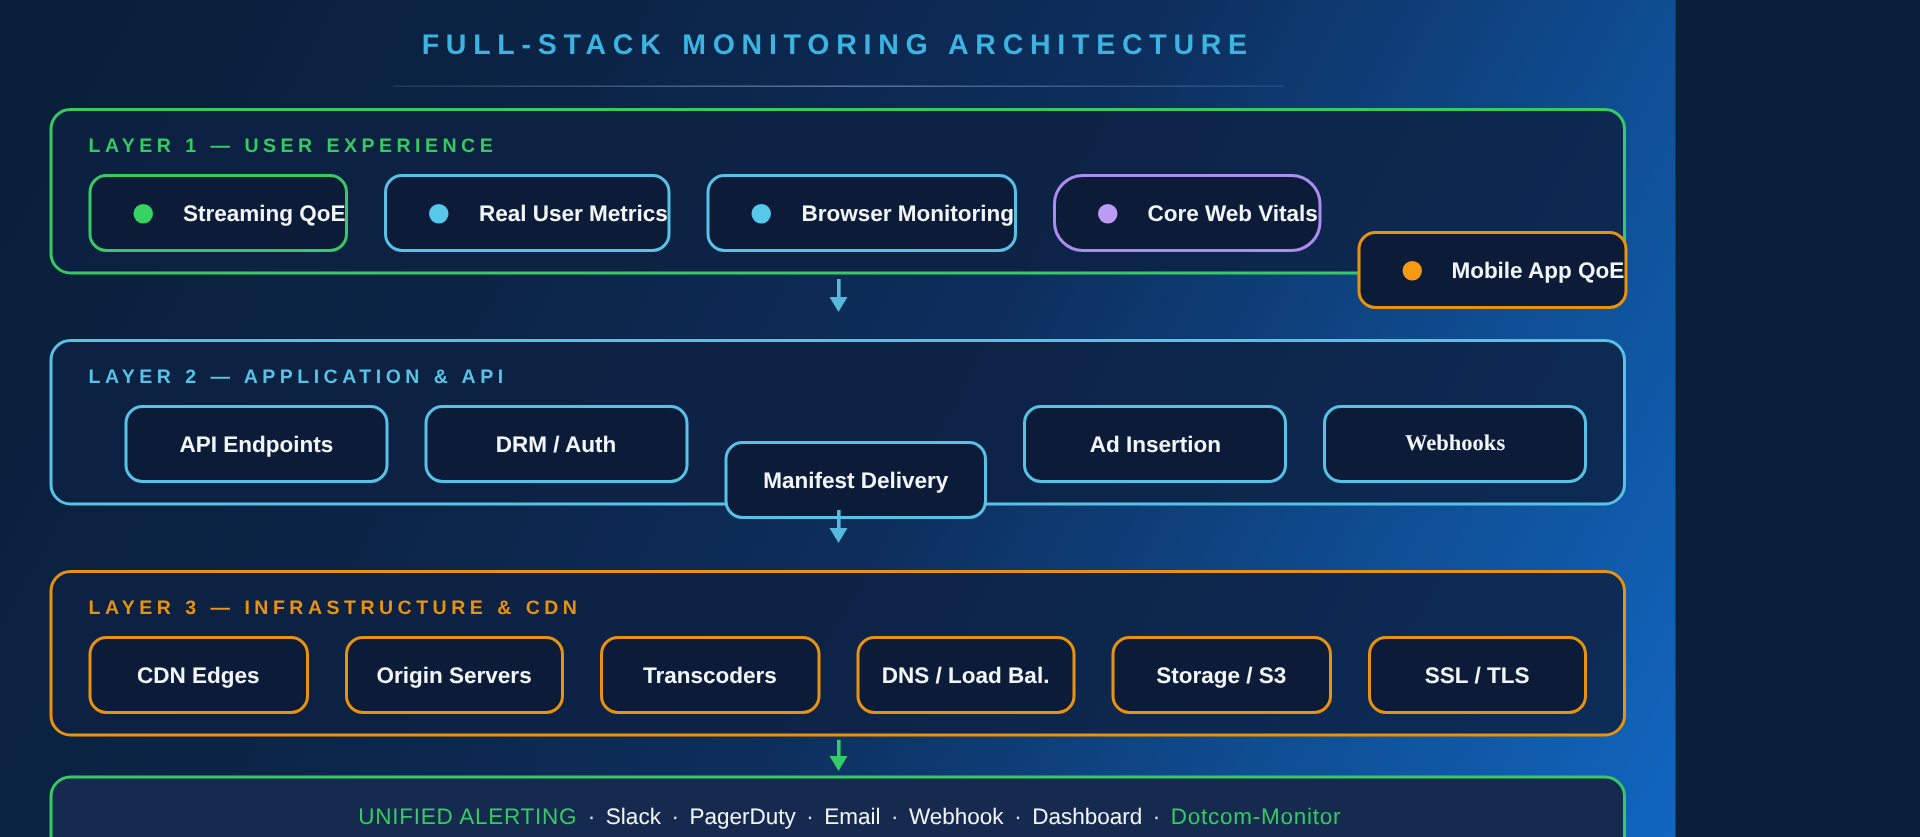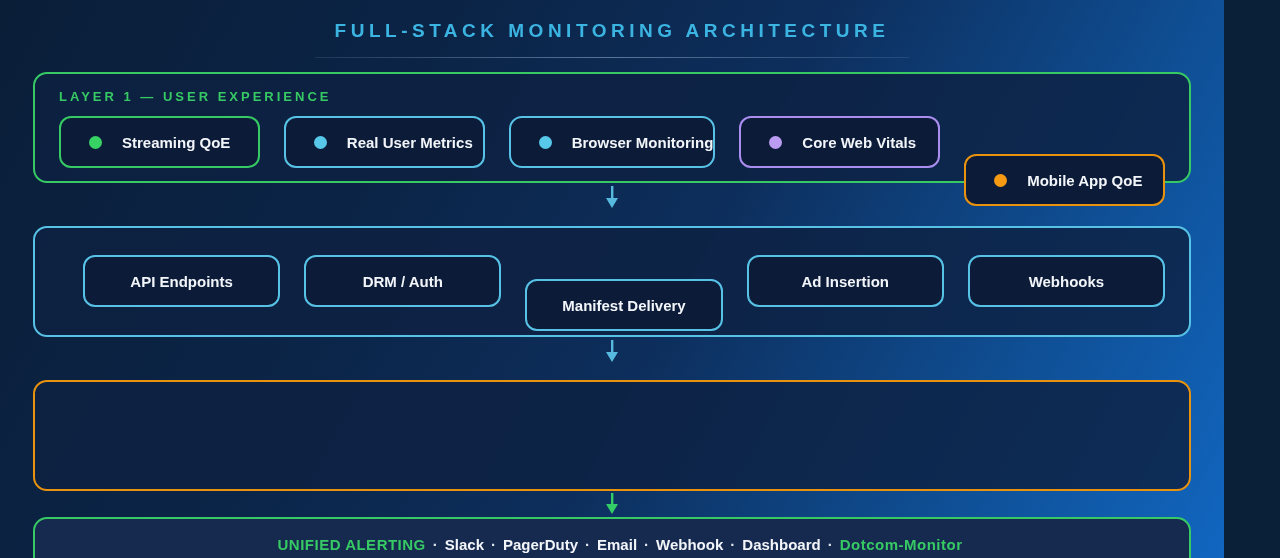--- a/index.html
+++ b/index.html
@@ -3,21 +3,21 @@
 <meta charset="utf-8">
 <style>
   html, body {
     margin: 0;
     padding: 0;
     background: #0a1f38;
     font-family: "Liberation Sans", "DejaVu Sans", sans-serif;
   }
   .canvas {
     position: relative;
-    width: 1224px;
+    width: 1117px;
     height: 558px;
     box-sizing: border-box;
     padding: 0 33px;
     overflow: hidden;
     background: linear-gradient(118deg, #0a1e38 0%, #0b2446 30%, #0d2e5c 55%, #0f4f95 80%, #1166c0 100%);
   }
   header { padding-top: 20px; text-align: center; }
   .page-title {
     margin: 0;
     font-size: 19px;
@@ -89,21 +89,21 @@
     box-sizing: border-box;
     border: 2px solid #36c964;
     border-radius: 14px;
     background: #16294f;
     display: flex;
     align-items: center;
     justify-content: center;
   }
   .alert-text {
     font-size: 15px;
-    font-weight: 700;
+    font-weight: 400;
     color: #f2f5f9;
     white-space: nowrap;
     padding-left: 16px;
   }
   .alert-text .seg.green { color: #36c964; letter-spacing: 0.5px; }
   .alert-text .seg.white { color: #f2f5f9; }
   .alert-text .sep { color: #dfe6ee; margin: 0 7px; }
 </style>
 </head>
 <body>
@@ -119,70 +119,92 @@
     <div class="layer-label">LAYER 1 — USER EXPERIENCE</div>
     <div class="chip-row">
         <div class="chip" style="border-color: rgb(54, 201, 100);">
           <span class="dot" style="background: rgb(54, 210, 99);"></span>
           <span class="chip-label">Streaming QoE</span>
         </div>
         <div class="chip" style="border-color: rgb(87, 194, 230);">
           <span class="dot" style="background: rgb(87, 200, 234);"></span>
           <span class="chip-label">Real User Metrics</span>
         </div>
-        <div class="chip" style="border-color: rgb(87, 194, 230); border-radius: 13px;">
+        <div class="chip" style="border-color: rgb(87, 194, 230);">
           <span class="dot" style="background: rgb(87, 200, 234);"></span>
           <span class="chip-label">Browser Monitoring</span>
         </div>
-        <div class="chip" style="border-color: rgb(171, 141, 240);">
+        <div class="chip" style="border-color: rgb(171, 141, 240); border-radius: 20px;">
           <span class="dot" style="background: rgb(187, 156, 242);"></span>
           <span class="chip-label">Core Web Vitals</span>
         </div>
         <div class="chip" style="border-color: rgb(232, 146, 14); margin-top: 38px;">
           <span class="dot" style="background: rgb(245, 154, 18);"></span>
           <span class="chip-label">Mobile App QoE</span>
         </div>
       </div>
   </section>
 
   <div class="arrow-row" style="color: rgb(87, 185, 222);">
     <svg width="16" height="23" viewBox="0 0 16 23">
       <rect x="7" y="0" width="2.4" height="13" fill="currentColor"></rect>
       <polygon points="2,12 14,12 8,22" fill="currentColor"></polygon>
     </svg>
   </div>
 
   <section class="layer" data-layer="1" style="--accent: #57c2e6;">
+    <div class="layer-label">LAYER 2 — APPLICATION &amp; API</div>
     <div class="chip-row">
         <div class="chip" style="border-color: rgb(87, 194, 230); margin-left: 24px;">
           <span class="chip-label">API Endpoints</span>
         </div>
         <div class="chip" style="border-color: rgb(87, 194, 230); text-align: center;">
           <span class="chip-label">DRM / Auth</span>
         </div>
         <div class="chip" style="border-color: rgb(87, 194, 230); margin-top: 24px;">
           <span class="chip-label">Manifest Delivery</span>
         </div>
         <div class="chip" style="border-color: rgb(87, 194, 230);">
           <span class="chip-label">Ad Insertion</span>
         </div>
-        <div class="chip" style="border-color: rgb(87, 194, 230);">
+        <div class="chip" style="border-color: rgb(87, 194, 230); font-family: Liberation Serif, serif;">
           <span class="chip-label">Webhooks</span>
         </div>
       </div>
   </section>
 
   <div class="arrow-row" style="color: rgb(87, 185, 222);">
     <svg width="16" height="23" viewBox="0 0 16 23">
       <rect x="7" y="0" width="2.4" height="13" fill="currentColor"></rect>
       <polygon points="2,12 14,12 8,22" fill="currentColor"></polygon>
     </svg>
   </div>
 
   <section class="layer" data-layer="2" style="--accent: #e8920e;">
+    <div class="layer-label">LAYER 3 — INFRASTRUCTURE &amp; CDN</div>
+    <div class="chip-row">
+        <div class="chip" style="border-color: rgb(232, 146, 14);">
+          <span class="chip-label">CDN Edges</span>
+        </div>
+        <div class="chip" style="border-color: rgb(232, 146, 14);">
+          <span class="chip-label">Origin Servers</span>
+        </div>
+        <div class="chip" style="border-color: rgb(232, 146, 14);">
+          <span class="chip-label">Transcoders</span>
+        </div>
+        <div class="chip" style="border-color: rgb(232, 146, 14);">
+          <span class="chip-label">DNS / Load Bal.</span>
+        </div>
+        <div class="chip" style="border-color: rgb(232, 146, 14);">
+          <span class="chip-label">Storage / S3</span>
+        </div>
+        <div class="chip" style="border-color: rgb(232, 146, 14);">
+          <span class="chip-label">SSL / TLS</span>
+        </div>
+      </div>
   </section>
 
   <div class="arrow-row short" style="color: rgb(51, 204, 102);">
     <svg width="16" height="22" viewBox="0 0 16 22">
       <rect x="7" y="0" width="2.4" height="12" fill="currentColor"></rect>
       <polygon points="2,11 14,11 8,21" fill="currentColor"></polygon>
     </svg>
   </div>
 
   <footer class="alert-bar" style="border-color: rgb(54, 201, 100);">

